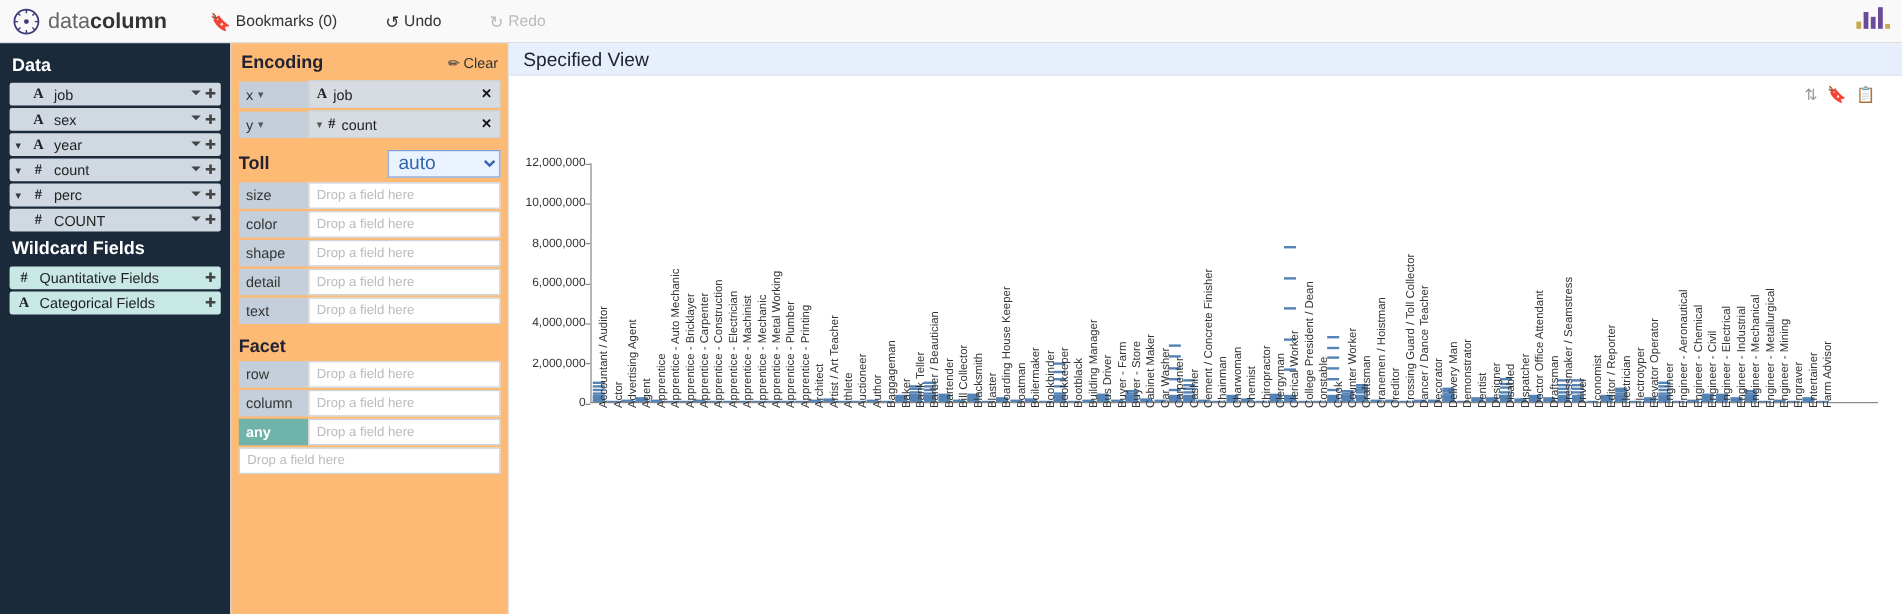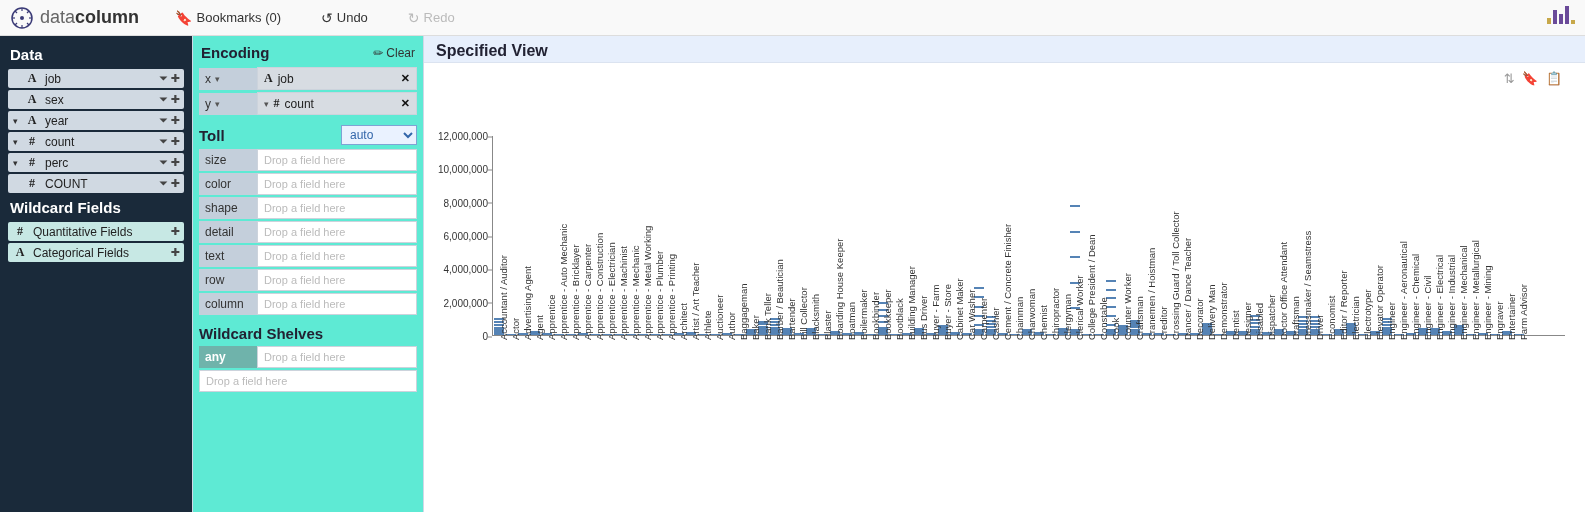--- a/index.html
+++ b/index.html
@@ -28,40 +28,40 @@
 .data-row .db-icon { margin-right: 4px; font-size: 11px; }
 .change-btn { background: #f4f4f4; color: #222; border: 1px solid #999; border-radius: 3px; padding: 2px 8px; font-size: 12px; cursor: pointer; }
 .field-pill { display: flex; align-items: center; background: #d0d9e2; color: #222; margin: 2px 8px; border-radius: 2px; padding: 2px 5px; font-size: 12px; position: relative; cursor: grab; }
 .field-pill.cat { background: #c7e8e4; }
 .field-pill .type-icon { width: 14px; text-align: center; margin-right: 6px; font-weight: 700; font-family: Georgia, serif; }
 .field-pill .caret { width: 10px; font-size: 9px; margin-right: 2px; color: #333; }
 .field-pill .right-icons { position: absolute; right: 4px; display: flex; gap: 3px; color: #444; font-size: 11px; }
 .field-pill .right-icons span { cursor: pointer; }
 
 
-.sidebar-enc { width: 232px; background: #5eead4; border-left: 1px solid #cfd8e6; border-right: 1px solid #cfd8e6; padding: 6px 6px; overflow-y: auto; font-size: 13px; }
+.sidebar-enc { width: 232px; background: #fdba74; border-left: 1px solid #cfd8e6; border-right: 1px solid #cfd8e6; padding: 6px 6px; overflow-y: auto; font-size: 13px; }
 .enc-header { display: flex; justify-content: space-between; align-items: center; padding: 2px 2px 6px; }
 .enc-header h3 { font-size: 15px; font-weight: 700; color: #223; }
 .clear-btn { font-size: 12px; color: #333; cursor: pointer; display: flex; align-items: center; gap: 3px; }
 .enc-row { display: flex; align-items: center; margin-bottom: 2px; }
 .enc-label { width: 58px; background: #c4cfdb; padding: 4px 6px; font-size: 12px; color: #333; display: flex; align-items: center; gap: 4px; }
 .enc-label.any { background: #6fb3ab; color: #fff; font-weight: 600; }
 .enc-slot { flex: 1; background: #fff; border: 1px solid #ccd3dc; padding: 3px 6px; font-size: 11px; color: #bbb; min-height: 22px; display: flex; align-items: center; }
 .enc-slot.filled { background: #d7dce2; color: #222; justify-content: space-between; }
 .enc-slot .fill-content { display: flex; align-items: center; gap: 5px; font-size: 12px; }
 .enc-slot .fill-content .type-icon { font-family: Georgia, serif; font-weight: 700; }
 .enc-slot .x-icon { color: #111; cursor: pointer; font-weight: 700; }
 .section-h { font-size: 15px; font-weight: 700; color: #223; margin: 10px 0 4px; display: flex; justify-content: space-between; align-items: center; }
-.mark-select { font-size: 12px; padding: 1px 4px; border: 1px solid #7fa3d4; background: #eaf2ff; color: #3366aa; width: 76px; }
+.mark-select { font-size: 16px; padding: 1px 4px; border: 1px solid #7fa3d4; background: #eaf2ff; color: #3366aa; width: 94px; }
 .filter-slot { background: #fff; border: 1px solid #ccd3dc; padding: 4px 6px; font-size: 11px; color: #bbb; margin-top: 2px; }
 
 
 .main { flex: 1; display: flex; flex-direction: column; min-width: 0; background: #fff; }
 .main-header { display: flex; justify-content: space-between; align-items: center; padding: 6px 12px 2px; background: #e7effc; border-bottom: 1px solid #dbe3f0; }
-.main-header h2 { font-size: 16px; font-weight: 700; color: #223; }
+.main-header h2 { font-size: 16px; font-weight: 400; color: #223; }
 .view-icons { display: flex; gap: 8px; color: #999; font-size: 13px; padding-right: 8px; }
 .chart-wrap { flex: 1; padding: 20px 0 0 40px; position: relative; overflow: hidden; }
 .chart { position: relative; height: 200px; margin-left: 28px; margin-top: 30px; }
 .y-ticks { position: absolute; left: -58px; top: 0; height: 200px; width: 54px; }
 .y-tick { position: absolute; right: 0; font-size: 10px; color: #333; text-align: right; width: 100%; transform: translateY(-50%); }
 .y-tick-line { position: absolute; right: -4px; width: 4px; height: 1px; background: #888; }
 .plot { position: absolute; left: 0; top: 0; right: 20px; height: 200px; border-left: 1px solid #888; border-bottom: 1px solid #888; display: flex; align-items: flex-end; gap: 0; }
 .bar-col { flex: 0 0 12px; display: flex; flex-direction: column-reverse; align-items: center; position: relative; height: 100%; }
 .bar-seg { width: 10px; background: #5583b5; margin-top: 1px; }
 .tick-mark { position: absolute; width: 10px; height: 1px; background: #5583b5; left: 1px; }
@@ -251,32 +251,32 @@
           <div class="enc-row">
             <div class="enc-label">detail</div>
             <div class="enc-slot">Drop a field here</div>
           </div>
           <div class="enc-row">
             <div class="enc-label">text</div>
             <div class="enc-slot">Drop a field here</div>
           </div>
         </div>
 
+      <div class="section-h">Facet</div>
       <div id="facet-list">
           <div class="enc-row">
             <div class="enc-label">row</div>
             <div class="enc-slot">Drop a field here</div>
           </div>
           <div class="enc-row">
             <div class="enc-label">column</div>
             <div class="enc-slot">Drop a field here</div>
           </div>
         </div>
 
-      <div class="section-h">Wildcard Shelves</div>
       <div id="wildcard-shelves-list">
           <div class="enc-row">
             <div class="enc-label any">any</div>
             <div class="enc-slot">Drop a field here</div>
           </div>
         </div>
 
       <div class="filter-slot">Drop a field here</div>
     </div>
 

